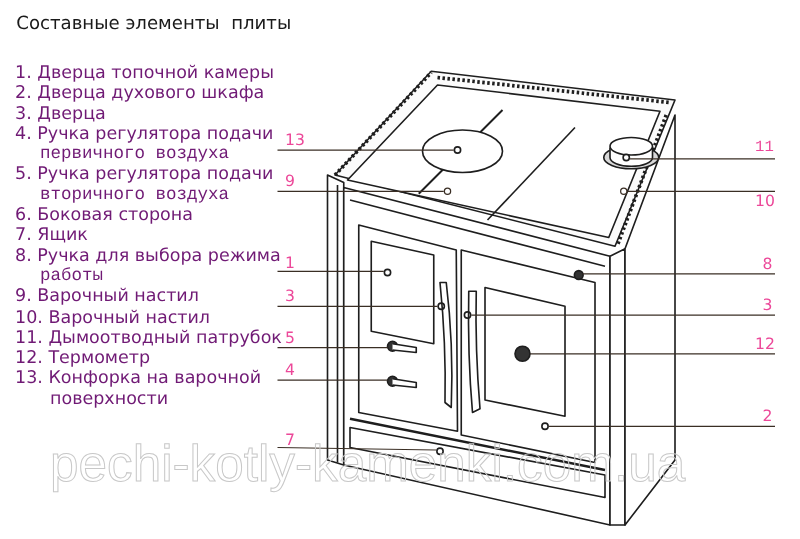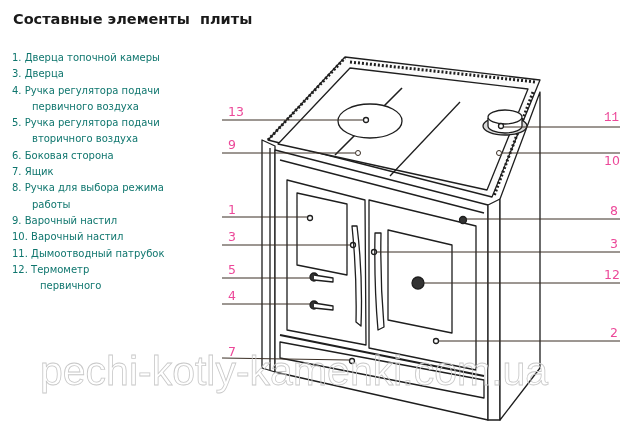--- a/index.html
+++ b/index.html
@@ -1,46 +1,48 @@
 <!DOCTYPE html>
 <html><head>
 <meta charset="utf-8">
 <style>
   html,body{margin:0;padding:0;background:#ffffff;}
   body{width:640px;height:431px;position:relative;overflow:hidden;font-family:"DejaVu Sans",sans-serif;color:#111;}
-  .title{position:absolute;left:13px;top:11px;font-size:14.5px;font-weight:bold;color:#1a1a1a;white-space:pre;}
-  .legend{position:absolute;left:12px;top:50px;margin:0;padding:0;list-style:none;font-size:10px;line-height:16.3px;color:#0f766e;}
+  .title{position:absolute;left:13px;top:11px;font-size:14.5px;font-weight:normal;color:#1a1a1a;white-space:pre;}
+  .legend{position:absolute;left:12px;top:50px;margin:0;padding:0;list-style:none;font-size:14px;line-height:16.3px;color:#701a75;}
   .legend li{white-space:nowrap;}
-  .legend .cont{padding-left:20px;}
+  .legend .cont{padding-left:20px;font-family:Liberation Mono, monospace;}
   .legend .cont2{padding-left:28px;}
   .diagram{position:absolute;left:0;top:0;}
   .callout{position:absolute;font-size:12.5px;color:#ec4899;font-family:"DejaVu Sans",sans-serif;}
   .watermark{position:absolute;left:40px;top:348px;font-size:41px;letter-spacing:0px;color:transparent;-webkit-text-stroke:0.8px #c8c8c8;font-family:"Liberation Sans",sans-serif;white-space:nowrap;text-align:center;}
 </style>
 </head>
 <body>
 
 <div class="title">Составные элементы  плиты</div>
 
 <ul class="legend">
   <li><span>1.</span> <span>Дверца топочной камеры</span></li>
+  <li><span>2.</span> <span>Дверца духового шкафа</span></li>
   <li><span>3.</span> <span>Дверца</span></li>
   <li><span>4.</span> <span>Ручка регулятора подачи</span></li>
   <li class="cont">первичного воздуха</li>
   <li><span>5.</span> <span>Ручка регулятора подачи</span></li>
   <li class="cont">вторичного воздуха</li>
   <li><span>6.</span> <span>Боковая сторона</span></li>
   <li><span>7.</span> <span>Ящик</span></li>
   <li><span>8.</span> <span>Ручка для выбора режима</span></li>
   <li class="cont">работы</li>
   <li><span>9.</span> <span>Варочный настил</span></li>
   <li><span>10.</span> <span>Варочный настил</span></li>
   <li><span>11.</span> <span>Дымоотводный патрубок</span></li>
   <li><span>12.</span> <span>Термометр</span></li>
-  <li class="cont2">первичного</li>
+  <li><span>13.</span> <span>Конфорка на варочной</span></li>
+  <li class="cont2">поверхности</li>
 </ul>
 
 <svg class="diagram" width="640" height="431" viewBox="0 0 640 431" xmlns="http://www.w3.org/2000/svg">
   <g fill="none" stroke="#1e1e1e" stroke-width="1.3" stroke-linejoin="round">
 
     <g>
       <polygon points="268,140 345,57 540,80 492,197" fill="#fbfbfb"></polygon>
       <polygon points="278,144 350,68 528,89 487,190" fill="#ffffff"></polygon>
 
       <line x1="390" y1="176" x2="460" y2="102"></line>

